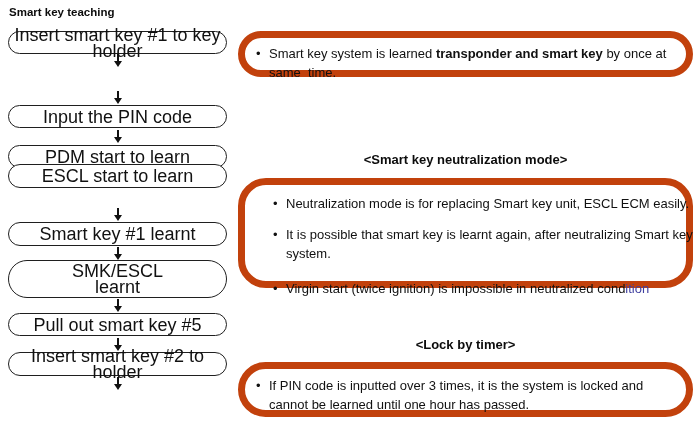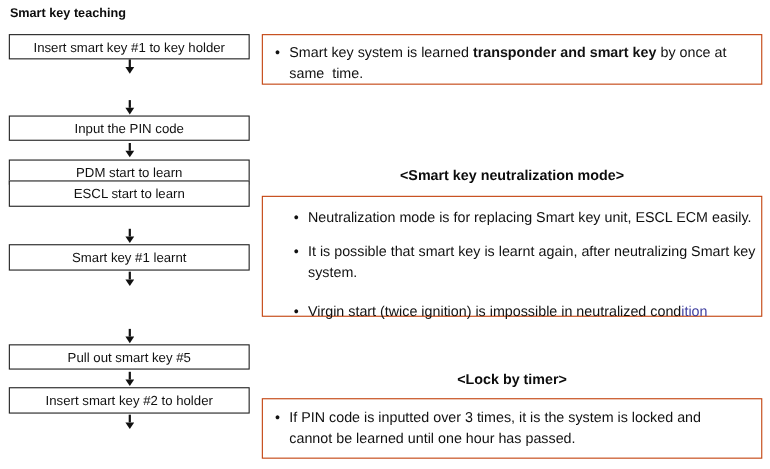--- a/index.html
+++ b/index.html
@@ -1,48 +1,48 @@
 <!DOCTYPE html>
 <html><head>
 <meta charset="utf-8">
 <style>
-  * { margin:0; padding:0; box-sizing:border-box; }
+  * { margin:0; padding:0; box-sizing:border-box;border-radius:28px; }
   html,body { background:#ffffff; }
   #canvas {
     position:relative; width:700px; height:426px;
     background:#ffffff; color:#111111;
     font-family:"Liberation Sans","DejaVu Sans",sans-serif;
     overflow:hidden;
   }
   .page-title {
     position:absolute; left:9px; top:6px;
     font-size:11.5px; font-weight:bold; color:#0c0c0c;
   }
   
   .fbox {
     position:absolute; left:8px; width:219px;
     border:1px solid #1f1f1f; background:#ffffff;
     display:flex; align-items:center; justify-content:center;
-    text-align:center; font-size:12px; line-height:16px;
+    text-align:center; font-size:18px; line-height:16px;
     white-space:pre-line; color:#111111;
   }
   .arrow {
     position:absolute; left:8px; width:219px;
     display:flex; flex-direction:column; align-items:center; justify-content:center;
   }
   .arrow::before { content:""; width:2px; height:7px; background:#111111; }
   .arrow::after {
     content:""; width:0; height:0;
     border-left:4px solid transparent; border-right:4px solid transparent;
     border-top:6px solid #111111;
   }
   
   .note-box {
     position:absolute; left:238px; width:455px;
-    border:1px solid #c2410c; background:#ffffff;
+    border:7px solid #c2410c; background:#ffffff;
     font-size:13px; line-height:19px; color:#111111;
   }
   .note-a { top:31px; height:46px; padding:6px 3px 0 11px; }
   .note-b { top:178px; height:110px; padding:9px 3px 0 28px; }
   .note-c { top:362px; height:55px; padding:7px 3px 0 11px; }
   .bullet { position:relative; padding-left:13px; }
   .bullet::before { content:"\2022"; position:absolute; left:0; top:0; }
   .bullet span { white-space:pre; }
   .b-strong { font-weight:bold; }
   .b-blue { color:#3f3f9f; }
@@ -66,20 +66,22 @@
   <div class="arrow" style="top:54px;height:13px;"></div>
   <div class="arrow" style="top:90px;height:15px;"></div>
   <div class="fbox" style="top:105px;height:23px;">Input the PIN code</div>
   <div class="arrow" style="top:128px;height:17px;"></div>
   <div class="fbox" style="top:145px;height:23px;">PDM start to learn</div>
   <div class="arrow" style="top:168px;height:14px;"></div>
   <div class="fbox" style="top:164px;height:24px;">ESCL start to learn</div>
   <div class="arrow" style="top:206px;height:16px;"></div>
   <div class="fbox" style="top:222px;height:24px;">Smart key #1 learnt</div>
   <div class="arrow" style="top:246px;height:14px;"></div>
+  <div class="fbox" style="top:260px;height:38px;">SMK/ESCL
+learnt</div>
   <div class="arrow" style="top:298px;height:15px;"></div>
   <div class="fbox" style="top:313px;height:23px;">Pull out smart key #5</div>
   <div class="arrow" style="top:336px;height:16px;"></div>
   <div class="fbox" style="top:352px;height:24px;">Insert smart key #2 to holder</div>
   <div class="arrow" style="top:376px;height:15px;"></div>
 
   <div class="note-box note-a">
     <div class="bullet">
       <span>Smart key system is learned </span><span class="b-strong">transponder and smart key</span><span> by once at
 same  time.</span>

